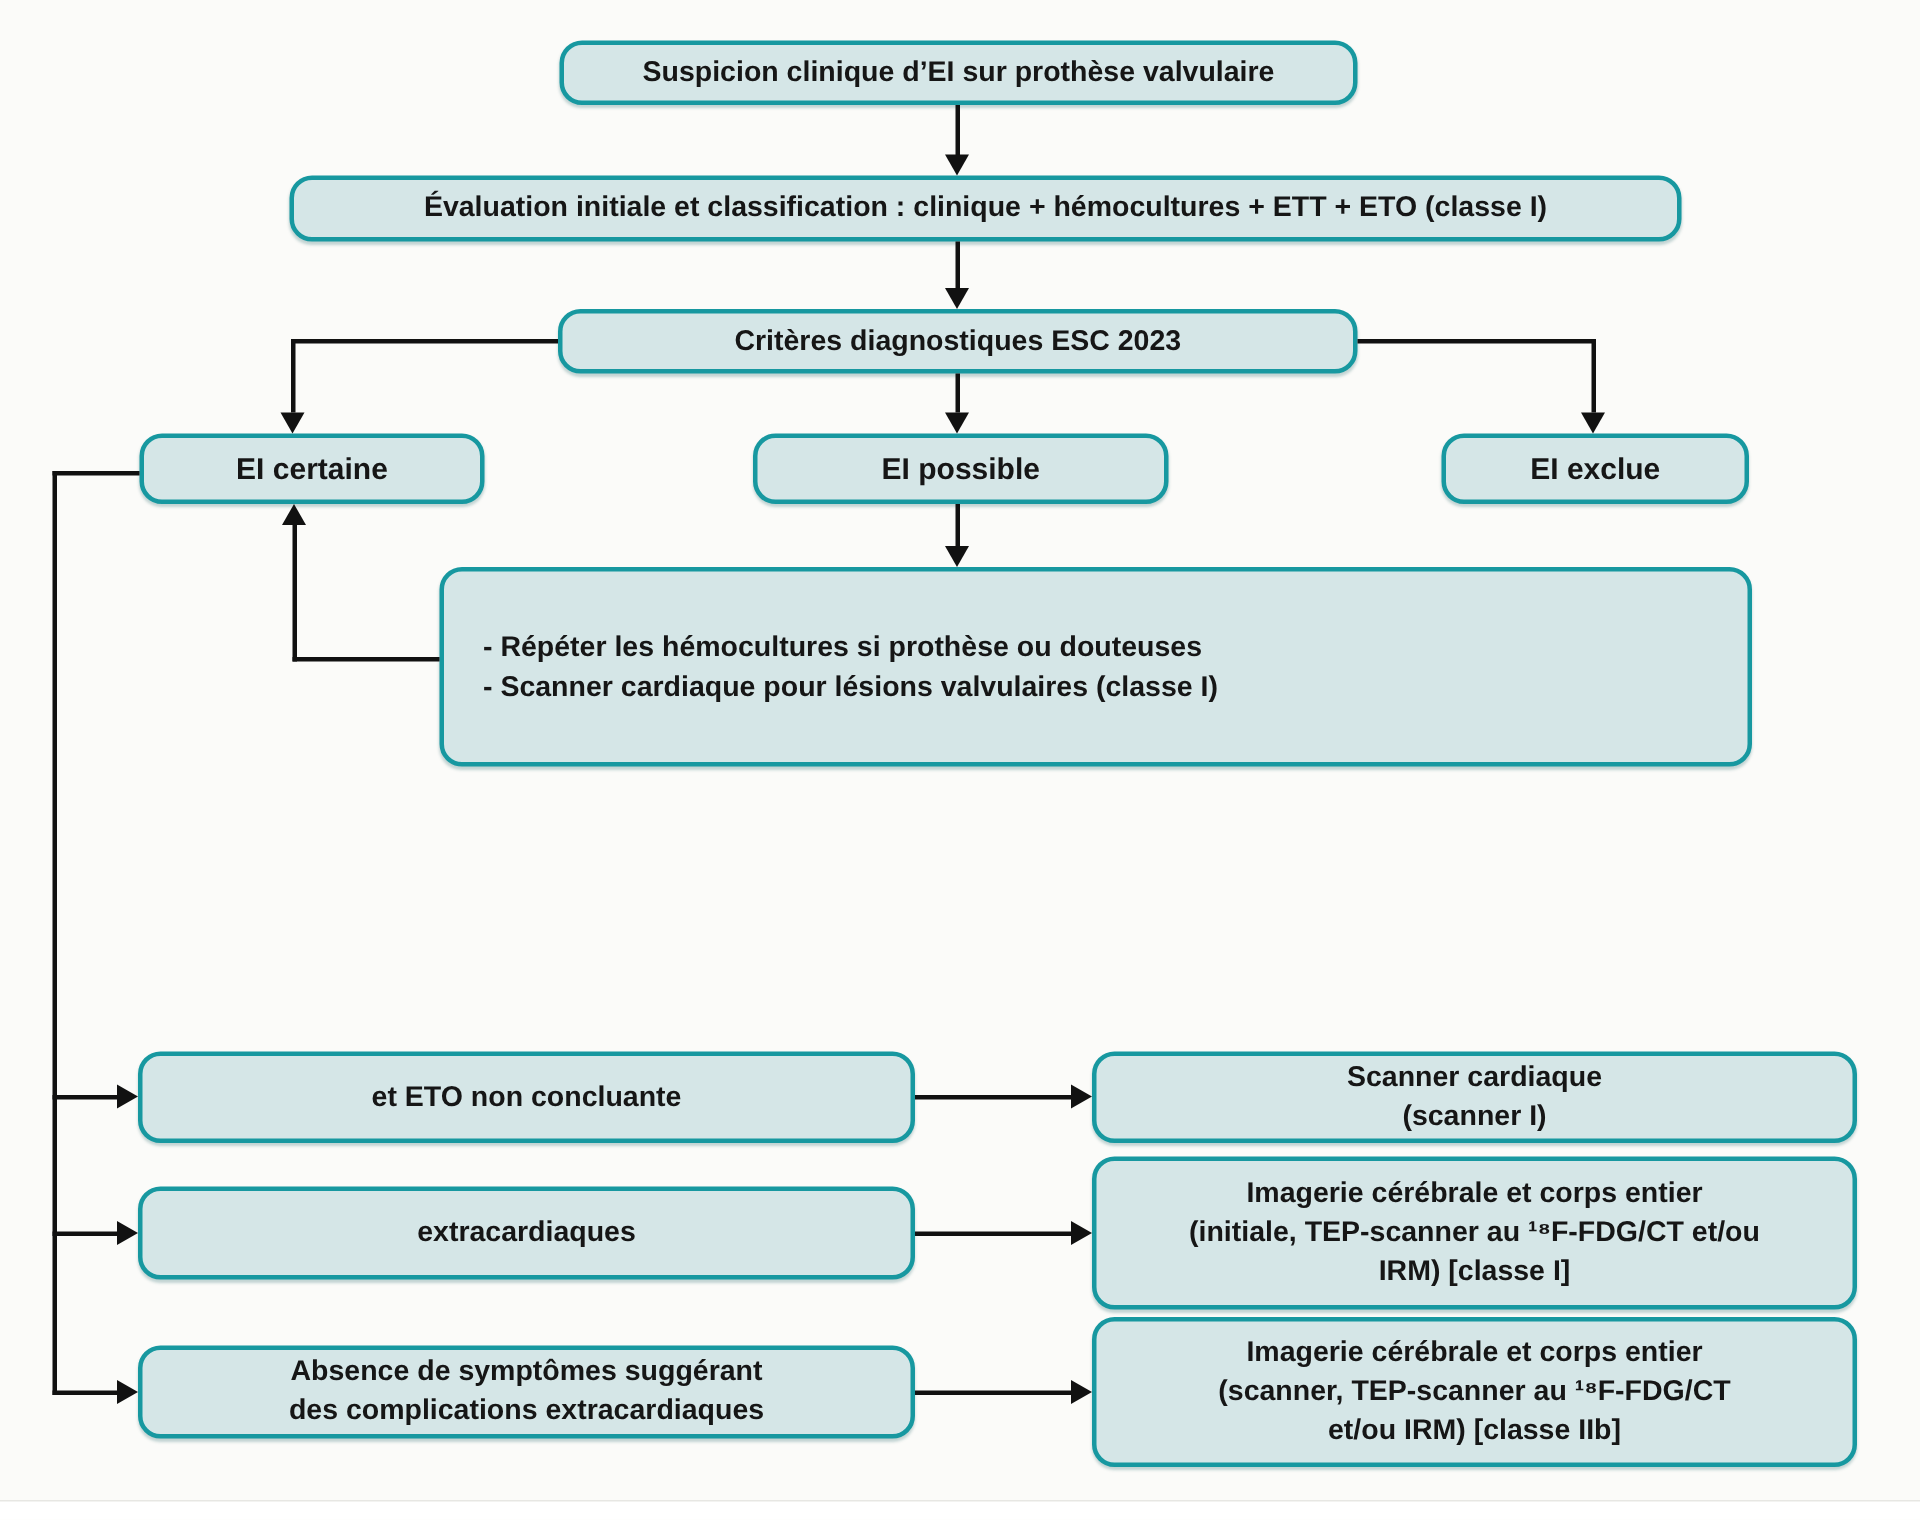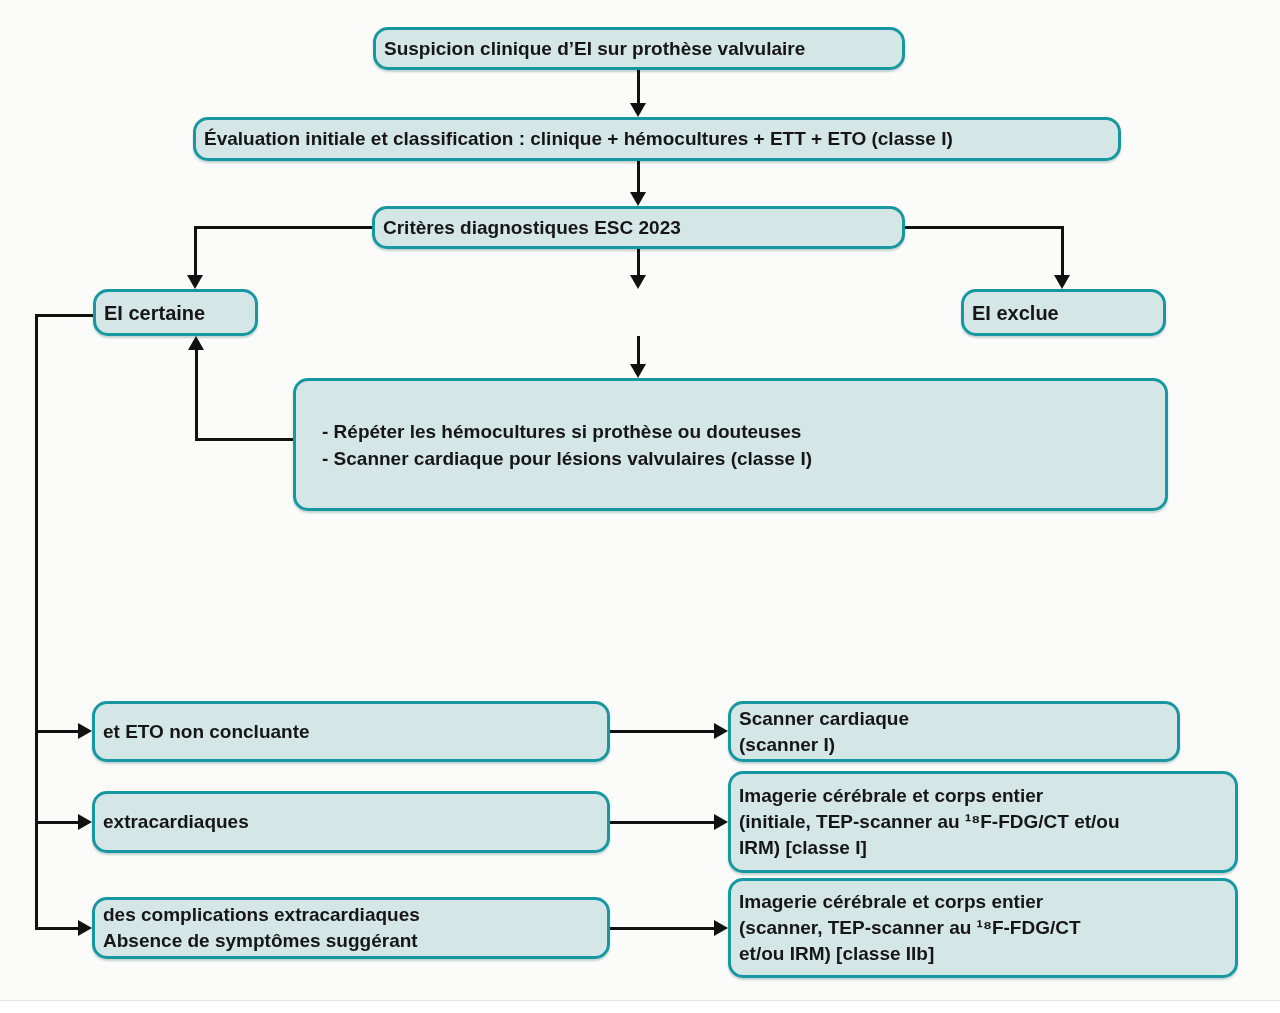--- a/index.html
+++ b/index.html
@@ -18,25 +18,25 @@
     position:absolute;
     box-sizing:border-box;
     background:#d5e6e7;
     border:3px solid #1798a0;
     border-radius:15px;
     color:#161616;
     font-weight:bold;
     display:flex;
     flex-direction:column;
     justify-content:center;
-    align-items:flex-start;
+    align-items:center;
     text-align:center;
     font-size:19px;
     line-height:26px;
-    padding:4px 8px;
+    padding:4px 24px;
     box-shadow:0 2px 2px rgba(20,90,95,0.25);
   }
   .node.big{font-size:20px;}
   .node.left-align{
     align-items:flex-start;
     text-align:left;
     padding:6px 26px;
     line-height:27px;
   }
   .line{pointer-events:none;}
@@ -65,57 +65,60 @@
   </div>
 
   <div class="node" style="left:193px;top:117px;width:928px;height:44px">
     <div class="line">Évaluation initiale et classification : clinique + hémocultures + ETT + ETO (classe I)</div>
   </div>
 
   <div class="node" style="left:372px;top:206px;width:533px;height:43px">
     <div class="line">Critères diagnostiques ESC 2023</div>
   </div>
 
-  <div class="node big" style="left:93px;top:289px;width:165px;height:47px">
+  <div class="node big" style="left:93px;top:289px;width:230px;height:47px">
     <div class="line">EI certaine</div>
   </div>
 
+  <div class="node big" style="left:502px;top:289px;width:277px;height:47px">
+    <div class="line">EI possible</div>
+  </div>
 
   <div class="node big" style="left:961px;top:289px;width:205px;height:47px">
     <div class="line">EI exclue</div>
   </div>
 
   <div class="node left-align" style="left:293px;top:378px;width:875px;height:133px">
     <div class="line">- Répéter les hémocultures si prothèse ou douteuses</div>
     <div class="line">- Scanner cardiaque pour lésions valvulaires (classe I)</div>
   </div>
 
 
   <div class="node" style="left:92px;top:701px;width:518px;height:61px">
     <div class="line">et ETO non concluante</div>
   </div>
 
-  <div class="node" style="left:728px;top:701px;width:452px;height:61px">
+  <div class="node" style="left:728px;top:701px;width:510px;height:61px">
     <div class="line">Scanner cardiaque</div>
     <div class="line">(scanner I)</div>
   </div>
 
   <div class="node" style="left:92px;top:791px;width:518px;height:62px">
     <div class="line">extracardiaques</div>
   </div>
 
   <div class="node" style="left:728px;top:771px;width:510px;height:102px">
     <div class="line">Imagerie cérébrale et corps entier</div>
     <div class="line">(initiale, TEP-scanner au ¹⁸F-FDG/CT et/ou</div>
     <div class="line">IRM) [classe I]</div>
   </div>
 
   <div class="node" style="left:92px;top:897px;width:518px;height:62px">
+    <div class="line">Absence de symptômes suggérant</div>
     <div class="line">des complications extracardiaques</div>
-    <div class="line">Absence de symptômes suggérant</div>
   </div>
 
   <div class="node" style="left:728px;top:878px;width:510px;height:100px">
     <div class="line">Imagerie cérébrale et corps entier</div>
     <div class="line">(scanner, TEP-scanner au ¹⁸F-FDG/CT</div>
     <div class="line">et/ou IRM) [classe IIb]</div>
   </div>
 
   <div class="seg" style="left:637px;top:70px;width:3px;height:34px"></div>
   <div class="ah-d" style="left:630px;top:103px"></div>

